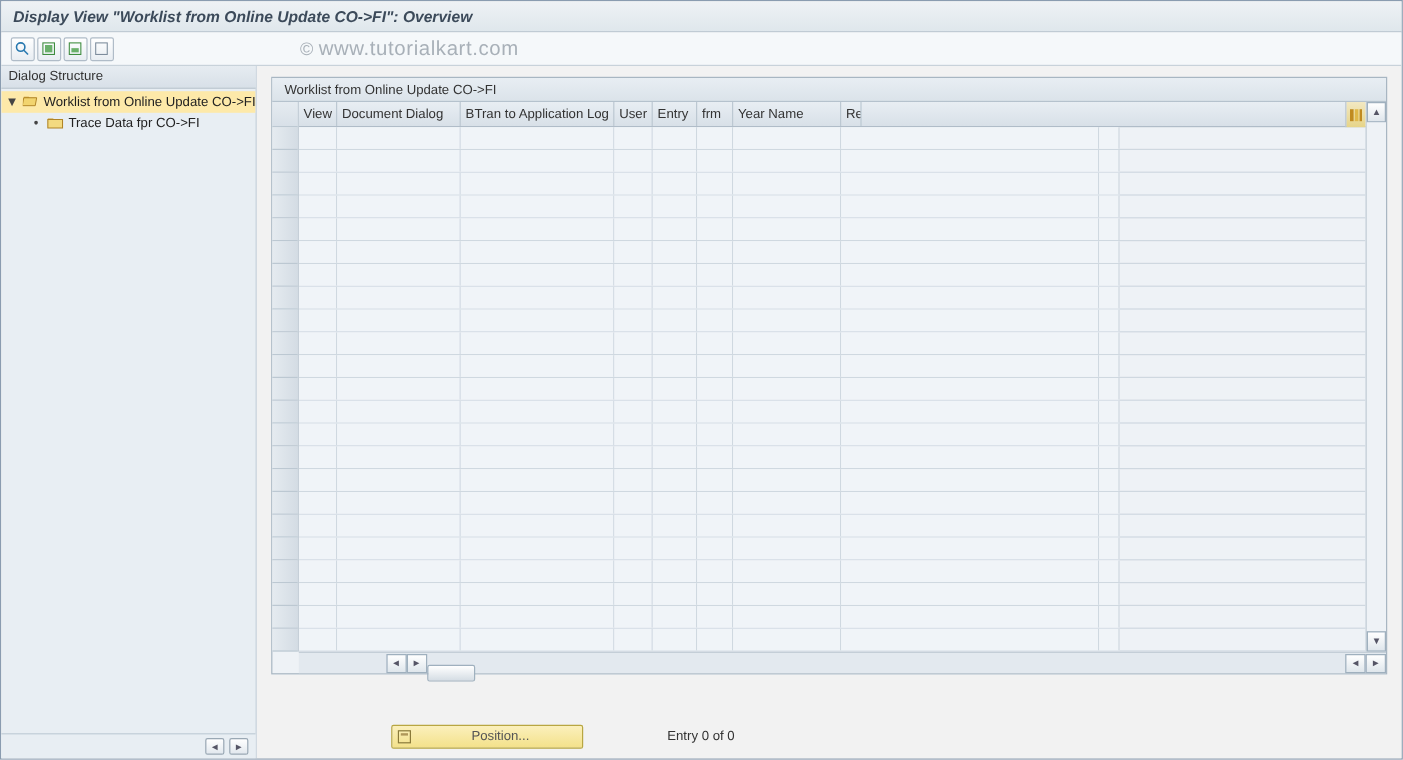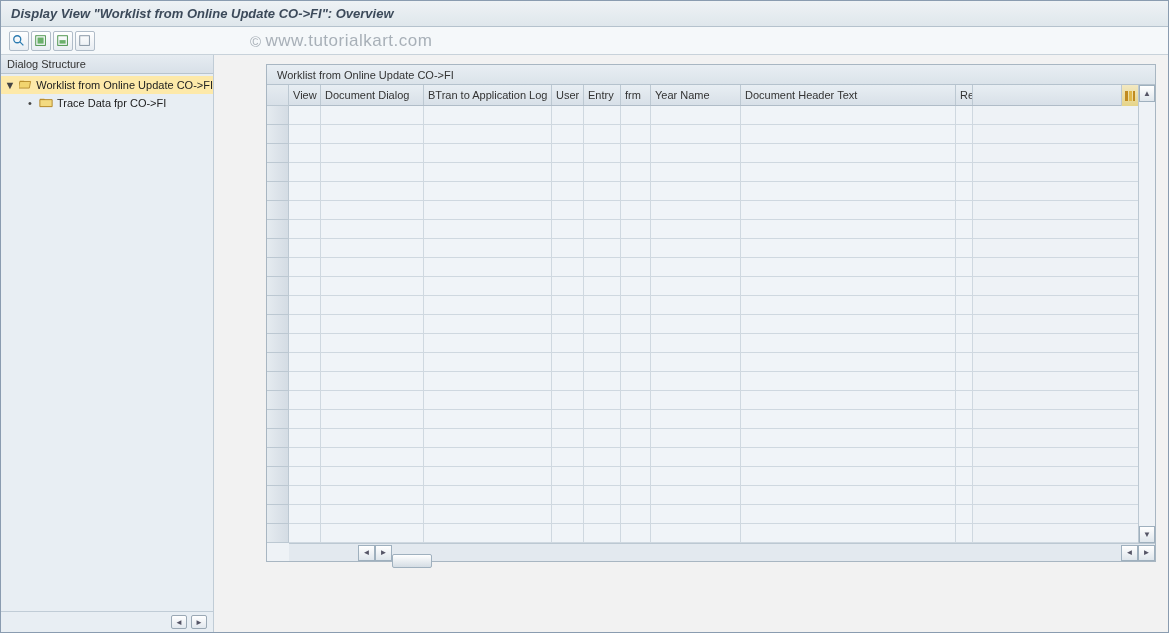--- a/index.html
+++ b/index.html
@@ -7,21 +7,21 @@
 
 .title-bar { height: 26px; background: linear-gradient(to bottom, #eef2f5, #dfe7ec); border-bottom: 1px solid #b5c2cd; display: flex; align-items: center; padding-left: 10px; font-size: 13px; font-weight: bold; font-style: italic; color: #3c4a5a; }
 
 .toolbar { height: 28px; background: #f5f8fa; border-bottom: 1px solid #c8d2da; display: flex; align-items: center; padding-left: 8px; gap: 2px; }
 .tool-btn { width: 20px; height: 20px; border: 1px solid #b0bcc8; border-radius: 2px; background: linear-gradient(#fff,#e8edf2); display: flex; align-items: center; justify-content: center; cursor: pointer; }
 .tool-btn svg { width: 14px; height: 14px; }
 
 .watermark { position: absolute; top: 30px; left: 249px; font-size: 17px; color: #a8b0b8; font-family: Georgia, serif; letter-spacing: 0.5px; z-index: 100; pointer-events: none; display:flex; align-items:center; gap:4px;}
 .watermark .copy { font-size: 15px; }
 
-.content { display: flex; height: calc(100% - 54px); gap: 40px; }
+.content { display: flex; height: calc(100% - 54px); }
 
 .sidebar { width: 213px; background: #e8eef3; border-right: 1px solid #c0ccd6; display: flex; flex-direction: column; }
 .sidebar-head { height: 19px; background: linear-gradient(#e6ecf1,#d8e0e8); border-bottom: 1px solid #b8c4ce; font-size: 11px; padding-left: 6px; display: flex; align-items: center; color: #333; }
 .tree { flex: 1; padding: 2px 0; font-size: 11px; color: #222; overflow: hidden; white-space: nowrap; }
 .tree-item { height: 18px; display: flex; align-items: center; padding-left: 4px; cursor: pointer; }
 .tree-item.selected { background: #fde9a9; }
 .tree-item.child { padding-left: 24px; }
 .arrow { width: 10px; display: inline-flex; justify-content: center; color: #444; }
 .folder { width: 14px; height: 12px; margin: 0 4px; }
 .folder.open svg path.tab { fill:#c99a2e; } .folder.open svg path.body { fill:#f2d46f; stroke:#b08426; }
@@ -171,21 +171,20 @@
               </svg>
           </div>
           <div class="colheads" id="colheads">
               <div class="ch" style="width: 32px;">View</div>
               <div class="ch" style="width: 103px;">Document Dialog</div>
               <div class="ch" style="width: 128px;">BTran to Application Log</div>
               <div class="ch" style="width: 32px;">User</div>
               <div class="ch" style="width: 37px;">Entry</div>
               <div class="ch" style="width: 30px;">frm</div>
               <div class="ch" style="width: 90px;">Year Name</div>
-              <div class="ch" style="width: 215px;">Document Header Text</div>
               <div class="ch" style="width: 17px;">Re</div>
             </div>
           <div id="rows">
               <div class="row">
                 <div class="cell" style="width: 32px;"></div>
                 <div class="cell" style="width: 103px;"></div>
                 <div class="cell" style="width: 128px;"></div>
                 <div class="cell" style="width: 32px;"></div>
                 <div class="cell" style="width: 37px;"></div>
                 <div class="cell" style="width: 30px;"></div>
@@ -449,15 +448,27 @@
         <div class="hsbtn">►</div>
         <div class="hstrack" style="flex:0 0 40px;">
             <div class="hsthumb"></div>
           </div>
         <div class="spacer" style="flex:10"></div>
         <div class="hsbtn">◄</div>
         <div class="hsbtn">►</div>
       </div>
     </div>
 
+    <div class="footer">
+      <div class="pos-btn">
+        <span class="icon">
+          <svg width="14" height="14" viewBox="0 0 14 14">
+              <rect x="1" y="2" width="10" height="10" fill="none" stroke="#8a7a3a"></rect>
+              <rect x="3" y="4" width="6" height="2" fill="#b0985a"></rect>
+            </svg>
+        </span>
+        <span class="lbl">Position...</span>
+      </div>
+      <div class="entry">Entry 0 of 0</div>
+    </div>
   </div>
 
 </div>
 
 </body></html>

